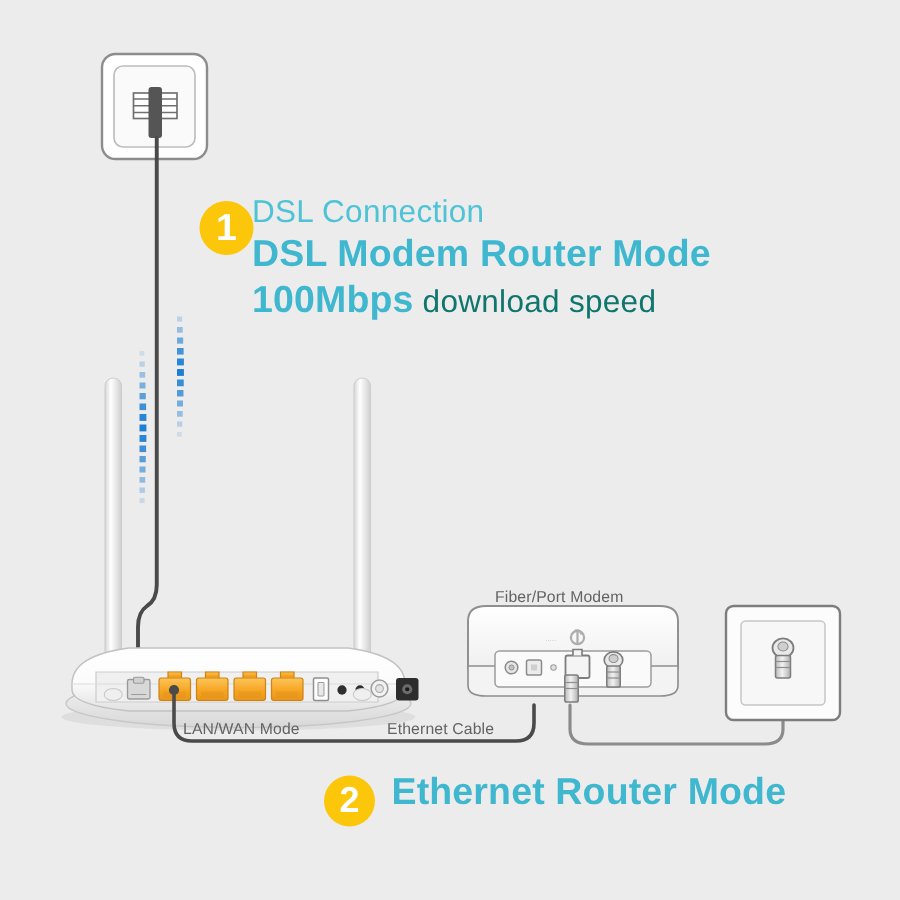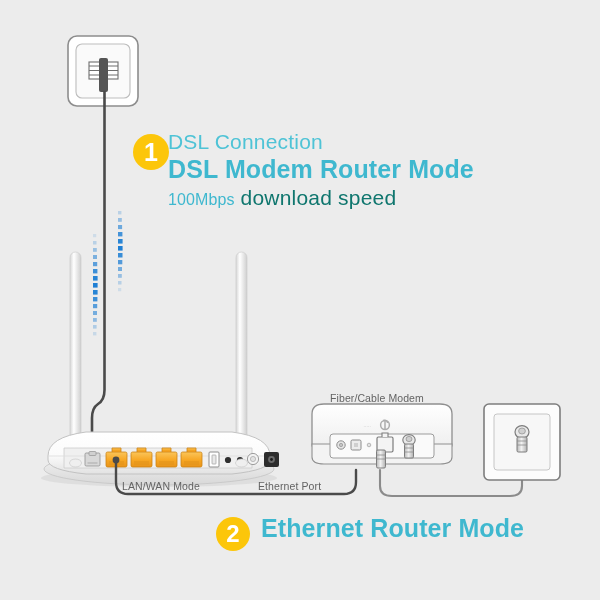--- a/index.html
+++ b/index.html
@@ -45,21 +45,21 @@
     letter-spacing:.1px;
     white-space:nowrap;
     line-height:1.22;
   }
   .line-speed{
     white-space:nowrap;
     line-height:1.2;
     margin-top:1px;
   }
   .line-speed .bold{
-    color:#3fb8cf;font-size:16px;font-weight:normal;letter-spacing:.1px;
+    color:#3fb8cf;font-size:25px;font-weight:bold;letter-spacing:.1px;
   }
   .line-speed .light{
     color:#0f766e;font-size:21px;font-weight:normal;letter-spacing:.2px;
   }
 
   
   .caption{
     position:absolute;
     color:#636363;
     font-size:10.5px;
@@ -306,16 +306,16 @@
     </div>
   </div>
 
   <div class="badge" id="badge2">2</div>
 
   <div class="textblock" id="block2">
     <div class="line-main">Ethernet Router Mode</div>
   </div>
 
   <div class="caption" id="cap-lanwan">LAN/WAN Mode</div>
-  <div class="caption" id="cap-eth">Ethernet Port</div>
-  <div class="caption" id="cap-modem">Fiber/Cable Modem</div>
+  <div class="caption" id="cap-eth">Ethernet Cable</div>
+  <div class="caption" id="cap-modem">Fiber/Port Modem</div>
 
 </div>
 
 </body></html>

